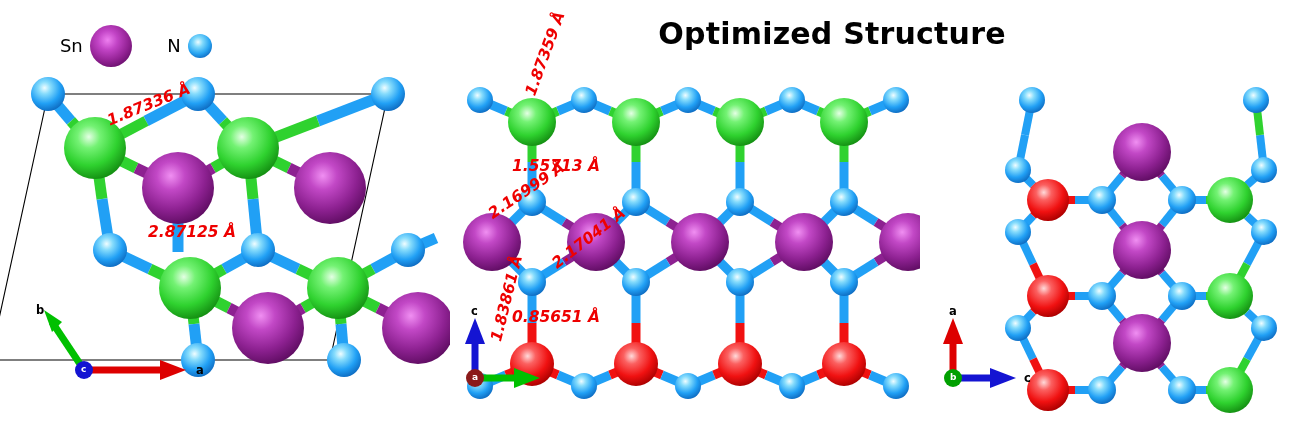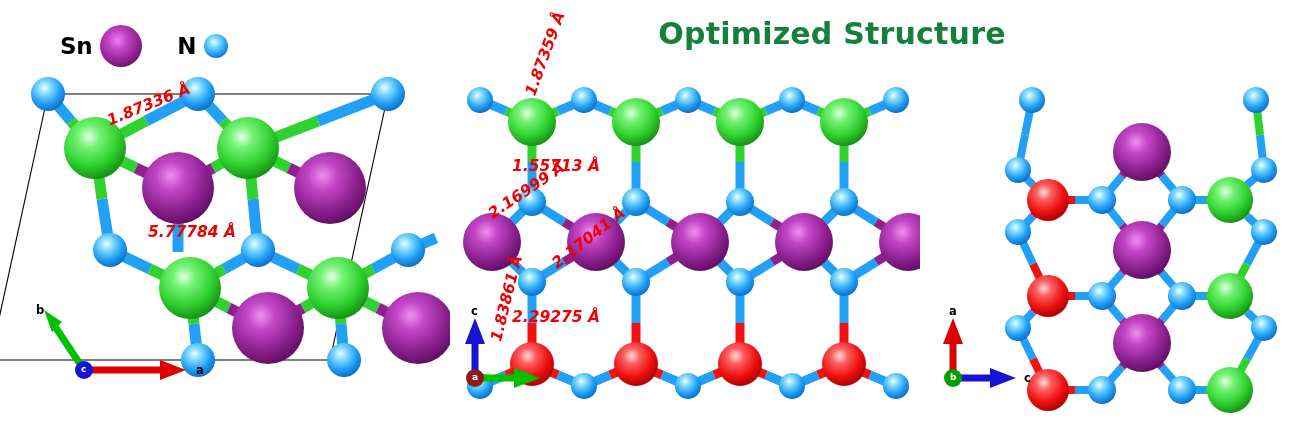--- a/index.html
+++ b/index.html
@@ -29,41 +29,41 @@
     gap: 0px;
     height: 56px;
   }
   .legend-entry {
     display: flex;
     align-items: center;
     gap: 7px;
     margin-right: 34px;
   }
   .legend-label {
-    font-size: 23px;
-    font-weight: bold;
+    font-size: 18px;
+    font-weight: normal;
     color: #000000;
     letter-spacing: -0.3px;
     line-height: 1;
   }
   .legend-sphere {
     display: block;
     border-radius: 50%;
   }
 
   
   #title {
     position: absolute;
     left: 0;
     top: 16px;
     width: 1296px;
     text-align: center;
     font-size: 30px;
     font-weight: bold;
-    color: #15803d;
+    color: #000000;
     letter-spacing: 0.2px;
     pointer-events: none;
   }
   #title-inner { display: inline-block; transform: translateX(184px); }
 
   
   .panel {
     position: absolute;
     top: 60px;
     height: 380px;
@@ -322,21 +322,21 @@
         <g>
           <line x1="84" y1="310" x2="168" y2="310" stroke="#dd0000" stroke-width="7"></line>
           <polygon points="186,310 160,300 160,320" fill="#dd0000"></polygon>
         </g>
 
         <circle cx="84" cy="310" r="9" fill="#1414d2"></circle>
       </g>
     </svg>
 
     <div class="bondlabel" style="left:108px; top:52px; transform:rotate(-22deg); transform-origin:left center;">1.87336 Å</div>
-    <div class="bondlabel" style="left:148px; top:163px;">5.77784 Å</div>
+    <div class="bondlabel" style="left:148px; top:163px;">2.87125 Å</div>
 
     <div class="axislabel" style="left:36px; top:243px;">b</div>
     <div class="axislabel" style="left:196px; top:303px;">a</div>
     <div class="axisorigin" style="left:81px; top:304px; color:#ffffff;">c</div>
   </div>
 
   <div class="panel" id="panel-middle">
     <svg viewBox="0 0 470 380">
 
       <g stroke-linecap="butt">
@@ -576,21 +576,21 @@
         </g>
 
         <circle cx="25" cy="318" r="9" fill="#8b1a1a"></circle>
       </g>
     </svg>
 
     <div class="bondlabel" style="left:80px; top:26px; transform:rotate(-70deg); transform-origin:left center;">1.87359 Å</div>
     <div class="bondlabel" style="left:62px; top:97px;">1.55713 Å</div>
     <div class="bondlabel" style="left:40px; top:146px; transform:rotate(-34deg); transform-origin:left center;">2.16999 Å</div>
     <div class="bondlabel" style="left:104px; top:196px; transform:rotate(-38deg); transform-origin:left center;">2.17041 Å</div>
-    <div class="bondlabel" style="left:62px; top:248px;">2.29275 Å</div>
+    <div class="bondlabel" style="left:62px; top:248px;">0.85651 Å</div>
     <div class="bondlabel" style="left:46px; top:272px; transform:rotate(-76deg); transform-origin:left center;">1.83861 Å</div>
 
     <div class="axislabel" style="left:21px; top:244px;">c</div>
     <div class="axisorigin" style="left:22px; top:312px; color:#ffffff;">a</div>
   </div>
 
   <div class="panel" id="panel-right">
     <svg viewBox="0 0 376 380">
 
       <g stroke-linecap="butt">

